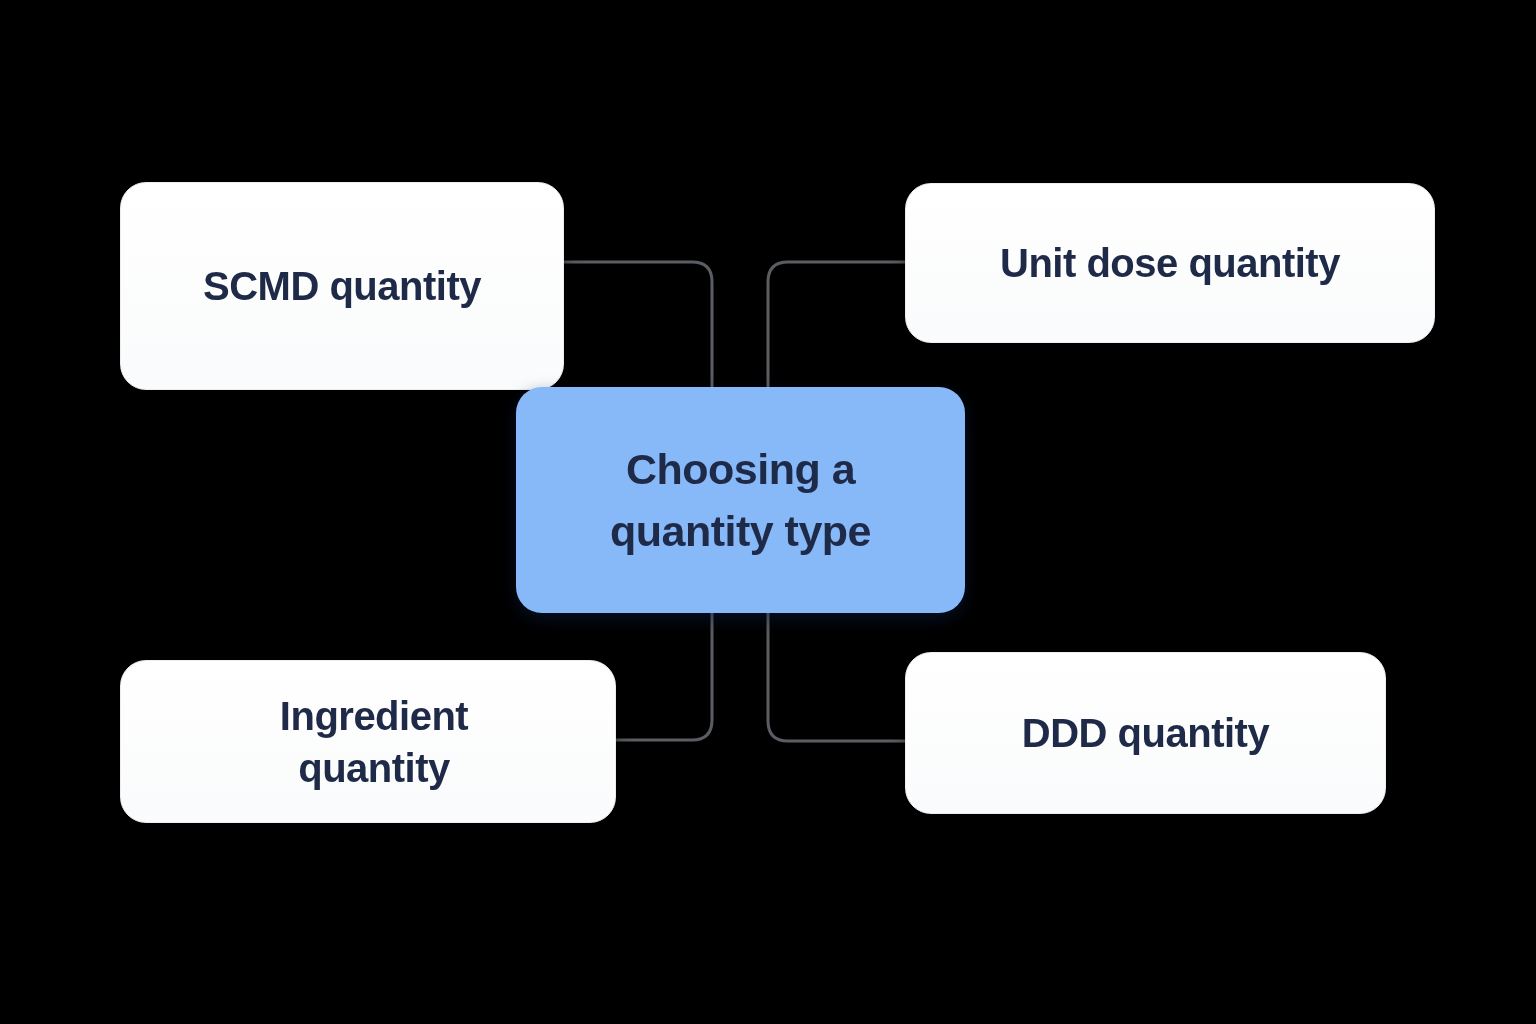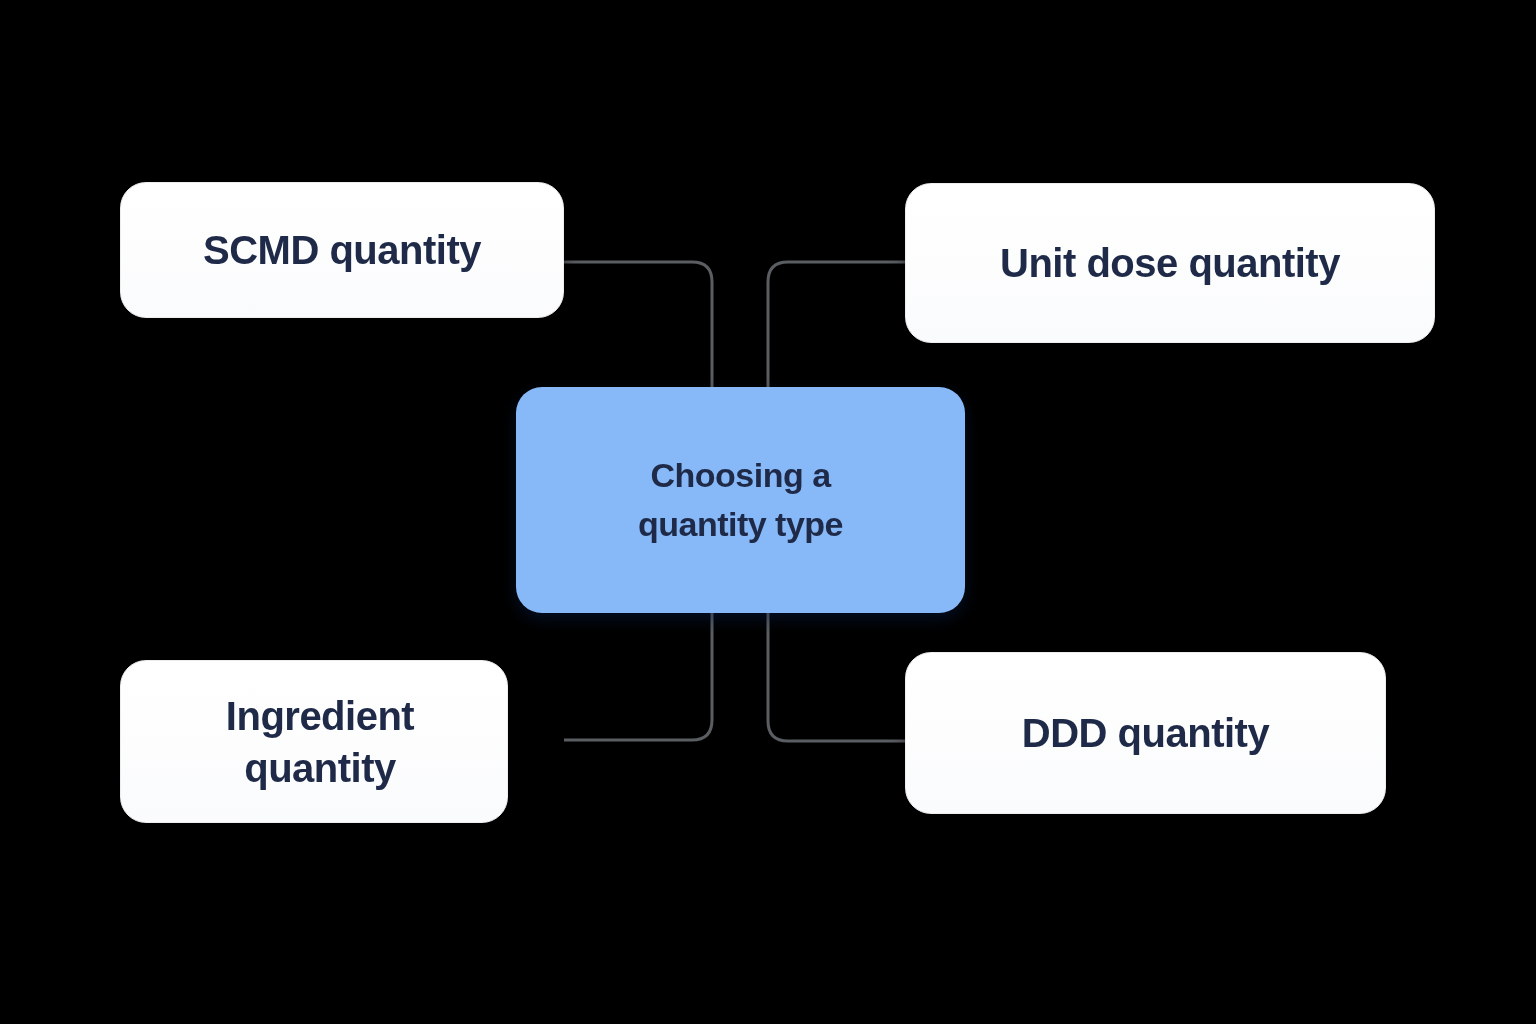--- a/index.html
+++ b/index.html
@@ -40,26 +40,26 @@
     border: 1px solid #ededf0;
     border-radius: 26px;
     box-shadow: 0 6px 16px rgba(0, 0, 0, 0.45), 0 1px 3px rgba(0, 0, 0, 0.3);
     font-size: 40px;
     line-height: 1.3;
   }
   .node.center {
     background: #87B8F7;
     border-radius: 26px;
     box-shadow: 0 6px 16px rgba(10, 30, 70, 0.5);
-    font-size: 34px;
+    font-size: 43px;
     line-height: 1.45;
   }
-  .node-top-left     { left: 120px; top: 182px; width: 444px; height: 136px; }
+  .node-top-left     { left: 120px; top: 182px; width: 444px; height: 208px; }
   .node-top-right    { left: 905px; top: 183px; width: 530px; height: 160px; }
-  .node-bottom-left  { left: 120px; top: 660px; width: 388px; height: 163px; padding-left: 12px; }
+  .node-bottom-left  { left: 120px; top: 660px; width: 496px; height: 163px; padding-left: 12px; }
   .node-bottom-right { left: 905px; top: 652px; width: 481px; height: 162px; }
   .node-center       { left: 516px; top: 387px; width: 449px; height: 226px; }
 </style>
 </head>
 <body>
 
 <div class="canvas">
 
   <svg class="edges-layer" viewBox="0 0 1536 1024" xmlns="http://www.w3.org/2000/svg">
     <g stroke="#5A5E63" stroke-width="3" fill="none">

